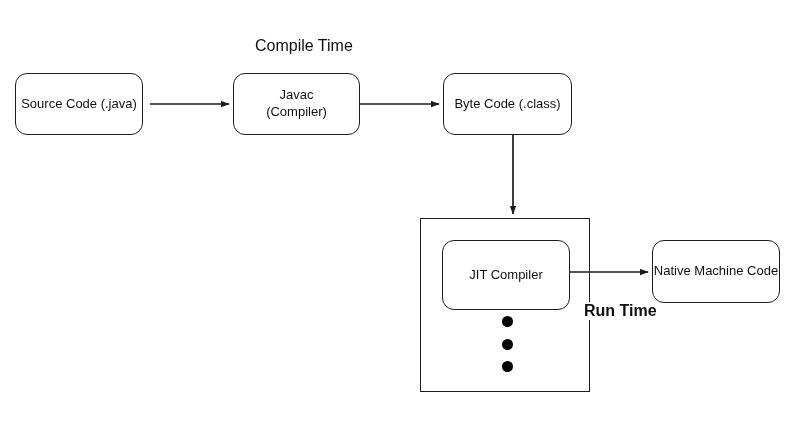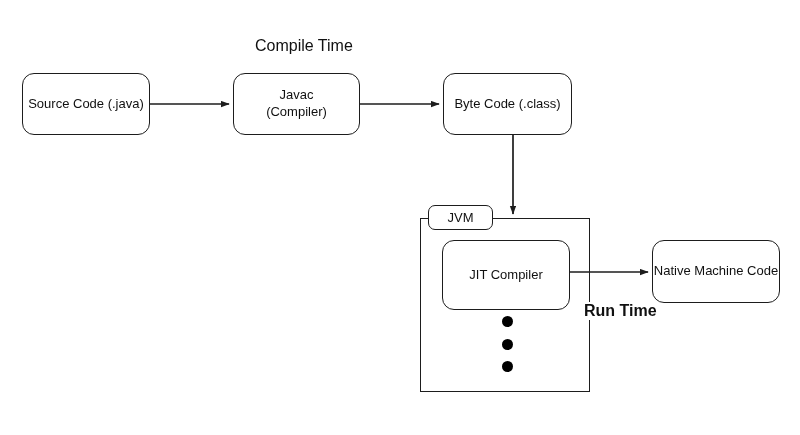--- a/index.html
+++ b/index.html
@@ -34,21 +34,21 @@
     align-items: center;
     justify-content: center;
     text-align: center;
     color: #101010;
     font-family: "Liberation Sans", sans-serif;
     font-size: 13px;
     line-height: 1.28;
     white-space: pre-line;
     z-index: 3;
   }
-  .node-source   { left: 22px;  top: 73px;  width: 128px; height: 62px; }
+  .node-source   { left: 15px;  top: 73px;  width: 128px; height: 62px; }
   .node-javac    { left: 233px; top: 73px;  width: 127px; height: 62px; }
   .node-bytecode { left: 443px; top: 73px;  width: 129px; height: 62px; }
   .node-jit      { left: 442px; top: 240px; width: 128px; height: 70px; }
   .node-native   { left: 652px; top: 240px; width: 128px; height: 63px; }
 
   .jvm-container {
     position: absolute;
     left: 420px;
     top: 218px;
     width: 170px;
@@ -118,21 +118,20 @@
     <line x1="150" y1="104" x2="229" y2="104" stroke="#1d1d1d" stroke-width="1.7" marker-end="url(#arrowhead)"></line>
 
     <line x1="360" y1="104" x2="439" y2="104" stroke="#1d1d1d" stroke-width="1.7" marker-end="url(#arrowhead)"></line>
 
     <line x1="513" y1="135" x2="513" y2="214" stroke="#1d1d1d" stroke-width="1.7" marker-end="url(#arrowhead)"></line>
 
     <line x1="570" y1="272" x2="648" y2="272" stroke="#1d1d1d" stroke-width="1.7" marker-end="url(#arrowhead)"></line>
   </svg>
 
   <div class="jvm-container"></div>
-  <div class="jvm-label">JVM</div>
 
   <div class="node node-source">Source Code (.java)</div>
 
   <div class="node node-bytecode">Byte Code (.class)</div>
 
   <div class="node node-javac">Javac
 (Compiler)</div>
 
   <div class="node node-native">Native Machine Code</div>
 

